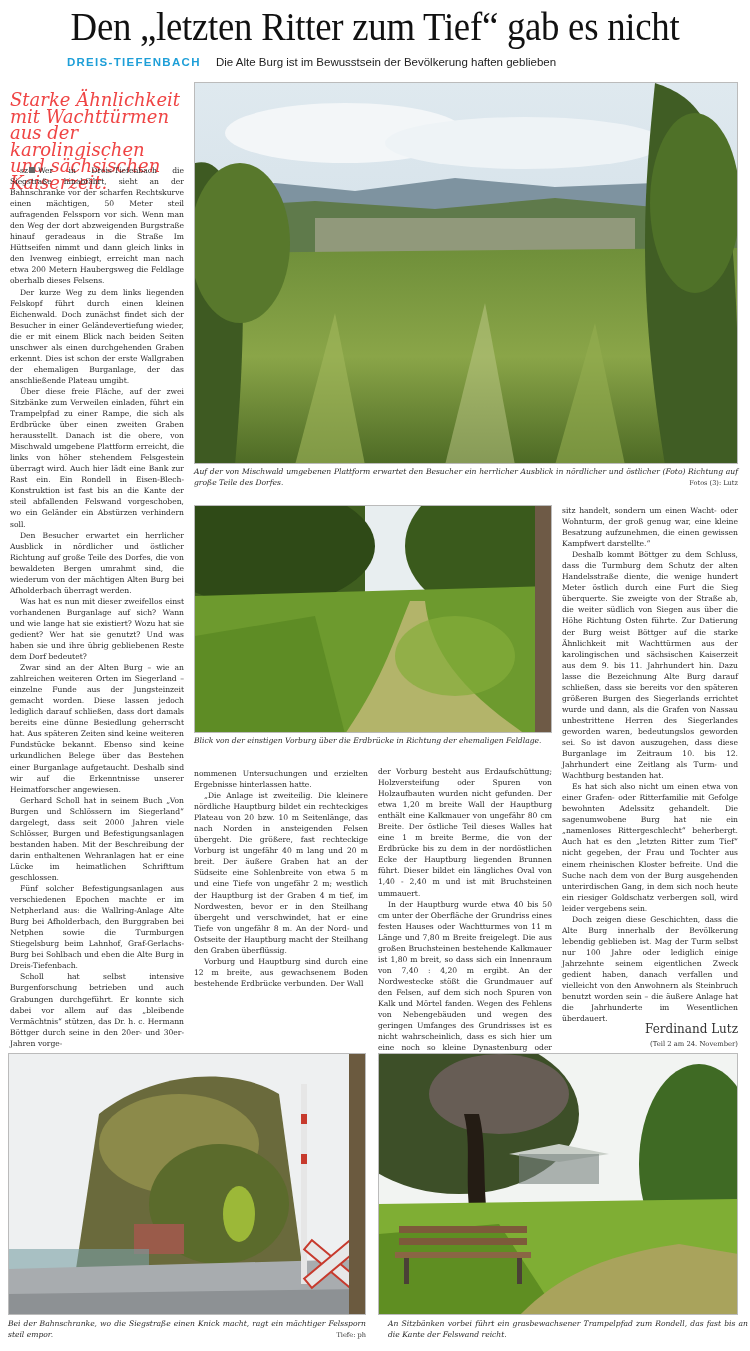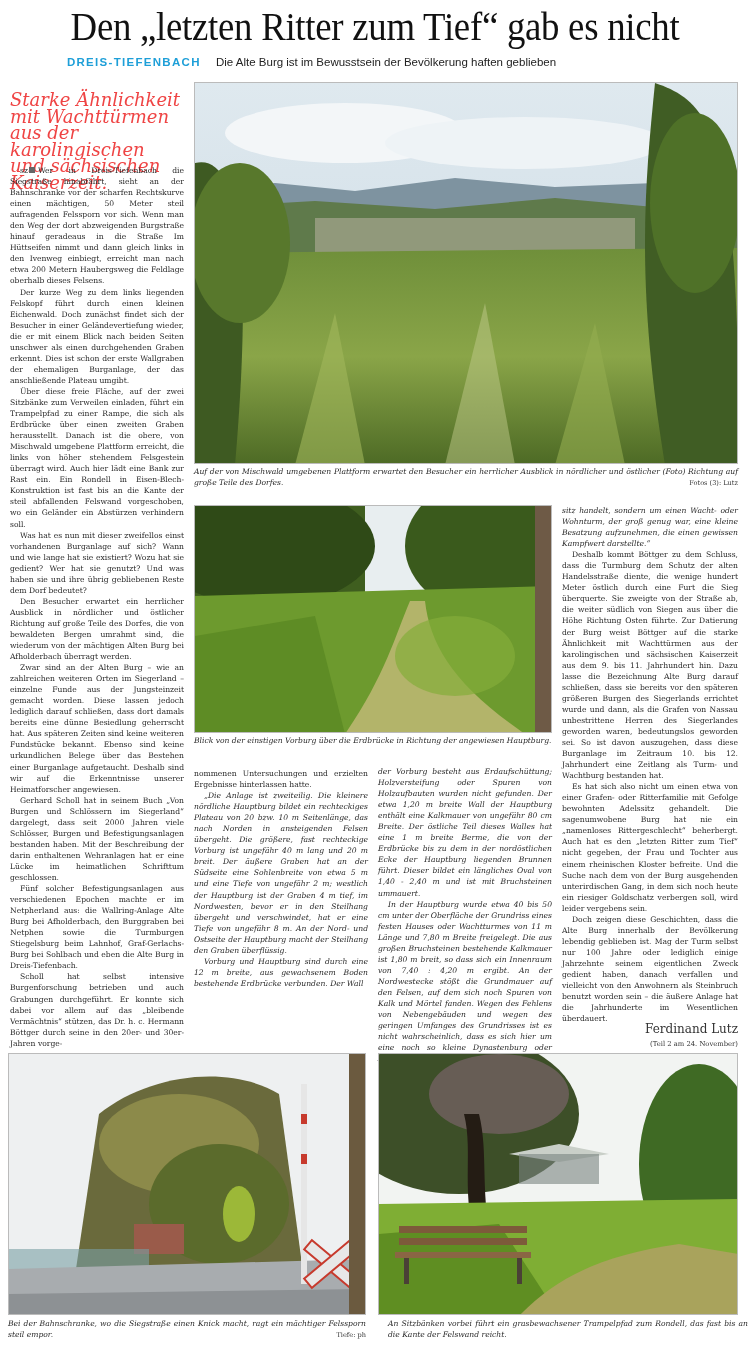--- a/index.html
+++ b/index.html
@@ -17,21 +17,21 @@
   }
   .subline .kicker { color: #1e9fd8; font-weight: bold; letter-spacing: 1.3px; margin-right: 12px; }
   .subline .deck { color: #222; }
 
   .col {
     position: absolute; font-size: 7.6px; line-height: 11.05px; text-align: justify;
     hyphens: manual; color: #2a2a2a;
   }
   .col p { text-indent: 10px; }
   .col p.noindent { text-indent: 0; }
-  .col p.it { font-style: italic; }
+  .col p.it { }
   .col p.gap { }
 
   .pullquote {
     position: absolute; left: 10px; top: 92px; width: 174px; text-align: left;
     font-style: italic; font-size: 18px; line-height: 16.5px; color: #ef4444;
     font-family: "DejaVu Serif", serif;
   }
 
   .photo { position: absolute; overflow: hidden; border: 1px solid #bbb; }
   .caption {
@@ -50,22 +50,22 @@
   <span class="kicker">DREIS-TIEFENBACH</span>
   <span class="deck">Die Alte Burg ist im Bewusstsein der Bevölkerung haften geblieben</span>
 </div>
 
 <div class="pullquote">Starke Ähnlichkeit mit Wachttürmen aus der karolingischen und sächsischen Kaiserzeit.</div>
 
 <div class="col" style="left:10px; top:165px; width:174px;">
   <p><span>sz</span><span class="square"></span><span>Wer in Dreis-Tiefenbach die Siegstraße hinabfährt, sieht an der Bahnschranke vor der scharfen Rechtskurve einen mächtigen, 50 Meter steil aufragenden Felssporn vor sich. Wenn man den Weg der dort abzweigenden Burgstraße hinauf geradeaus in die Straße Im Hüttseifen nimmt und dann gleich links in den Ivenweg einbiegt, erreicht man nach etwa 200 Metern Haubergsweg die Feldlage oberhalb dieses Felsens.</span></p>
   <p>Der kurze Weg zu dem links liegenden Felskopf führt durch einen kleinen Eichenwald. Doch zunächst findet sich der Besucher in einer Geländevertiefung wieder, die er mit einem Blick nach beiden Seiten unschwer als einen durchgehenden Graben erkennt. Dies ist schon der erste Wallgraben der ehemaligen Burganlage, der das anschließende Plateau umgibt.</p>
   <p>Über diese freie Fläche, auf der zwei Sitzbänke zum Verweilen einladen, führt ein Trampelpfad zu einer Rampe, die sich als Erdbrücke über einen zweiten Graben herausstellt. Danach ist die obere, von Mischwald umgebene Plattform erreicht, die links von höher stehendem Felsgestein überragt wird. Auch hier lädt eine Bank zur Rast ein. Ein Rondell in Eisen-Blech-Konstruktion ist fast bis an die Kante der steil abfallenden Felswand vorgeschoben, wo ein Geländer ein Abstürzen verhindern soll.</p>
+  <p>Den Besucher erwartet ein herrlicher Ausblick in nördlicher und östlicher Richtung auf große Teile des Dorfes, die von bewaldeten Bergen umrahmt sind, die wiederum von der mächtigen Alten Burg bei Afholderbach überragt werden.</p>
   <p>Was hat es nun mit dieser zweifellos einst vorhandenen Burganlage auf sich? Wann und wie lange hat sie existiert? Wozu hat sie gedient? Wer hat sie genutzt? Und was haben sie und ihre übrig gebliebenen Reste dem Dorf bedeutet?</p>
-  <p>Den Besucher erwartet ein herrlicher Ausblick in nördlicher und östlicher Richtung auf große Teile des Dorfes, die von bewaldeten Bergen umrahmt sind, die wiederum von der mächtigen Alten Burg bei Afholderbach überragt werden.</p>
   <p>Zwar sind an der Alten Burg – wie an zahlreichen weiteren Orten im Siegerland – einzelne Funde aus der Jungsteinzeit gemacht worden. Diese lassen jedoch lediglich darauf schließen, dass dort damals bereits eine dünne Besiedlung geherrscht hat. Aus späteren Zeiten sind keine weiteren Fundstücke bekannt. Ebenso sind keine urkundlichen Belege über das Bestehen einer Burganlage aufgetaucht. Deshalb sind wir auf die Erkenntnisse unserer Heimatforscher angewiesen.</p>
   <p>Gerhard Scholl hat in seinem Buch „Von Burgen und Schlössern im Siegerland“ dargelegt, dass seit 2000 Jahren viele Schlösser, Burgen und Befestigungsanlagen bestanden haben. Mit der Beschreibung der darin enthaltenen Wehranlagen hat er eine Lücke im heimatlichen Schrifttum geschlossen.</p>
   <p>Fünf solcher Befestigungsanlagen aus verschiedenen Epochen machte er im Netpherland aus: die Wallring-Anlage Alte Burg bei Afholderbach, den Burggraben bei Netphen sowie die Turmburgen Stiegelsburg beim Lahnhof, Graf-Gerlachs-Burg bei Sohlbach und eben die Alte Burg in Dreis-Tiefenbach.</p>
   <p>Scholl hat selbst intensive Burgenforschung betrieben und auch Grabungen durchgeführt. Er konnte sich dabei vor allem auf das „bleibende Vermächtnis“ stützen, das Dr. h. c. Hermann Böttger durch seine in den 20er- und 30er-Jahren vorge-</p>
 </div>
 
 <div class="photo" style="left:194px; top:82px; width:544px; height:382px;">
   <svg width="544" height="382" viewBox="0 0 544 382" preserveAspectRatio="none">
     <defs>
       <linearGradient id="sky1" x1="0" y1="0" x2="0" y2="1">
@@ -105,21 +105,21 @@
     <rect x="170" y="0" width="70" height="90" fill="#e8eef0"></rect>
     <ellipse cx="70" cy="40" rx="110" ry="60" fill="#2f4a17"></ellipse>
     <ellipse cx="300" cy="40" rx="90" ry="70" fill="#3a5a1c"></ellipse>
     <path d="M0 90 L358 80 L358 228 L0 228 Z" fill="#6d9a2e"></path>
     <path d="M150 228 C190 170 200 130 215 95 L230 95 C235 140 260 180 330 228 Z" fill="#b3b46a"></path>
     <path d="M0 130 L120 110 L150 228 L0 228 Z" fill="#5e8c25"></path>
     <rect x="340" y="0" width="18" height="228" fill="#6e5a46"></rect>
     <ellipse cx="260" cy="150" rx="60" ry="40" fill="#84ad3a" opacity="0.7"></ellipse>
   </svg>
 </div>
-<div class="caption" style="left:194px; top:736px; width:358px;">Blick von der einstigen Vorburg über die Erdbrücke in Richtung der angewiesen Hauptburg.</div>
+<div class="caption" style="left:194px; top:736px; width:358px;">Blick von der einstigen Vorburg über die Erdbrücke in Richtung der ehemaligen Feldlage.</div>
 
 <div class="col" style="left:194px; top:768px; width:174px;">
   <p class="noindent">nommenen Untersuchungen und erzielten Ergebnisse hinterlassen hatte.</p>
   <p class="it">„Die Anlage ist zweiteilig. Die kleinere nördliche Hauptburg bildet ein rechteckiges Plateau von 20 bzw. 10 m Seitenlänge, das nach Norden in ansteigenden Felsen übergeht. Die größere, fast rechteckige Vorburg ist ungefähr 40 m lang und 20 m breit. Der äußere Graben hat an der Südseite eine Sohlenbreite von etwa 5 m und eine Tiefe von ungefähr 2 m; westlich der Hauptburg ist der Graben 4 m tief, im Nordwesten, bevor er in den Steilhang übergeht und verschwindet, hat er eine Tiefe von ungefähr 8 m. An der Nord- und Ostseite der Hauptburg macht der Steilhang den Graben überflüssig.</p>
   <p class="it">Vorburg und Hauptburg sind durch eine 12 m breite, aus gewachsenem Boden bestehende Erdbrücke verbunden. Der Wall</p>
 </div>
 
 <div class="col" style="left:378px; top:766px; width:174px;">
   <p class="noindent it">der Vorburg besteht aus Erdaufschüttung; Holzversteifung oder Spuren von Holzaufbauten wurden nicht gefunden. Der etwa 1,20 m breite Wall der Hauptburg enthält eine Kalkmauer von ungefähr 80 cm Breite. Der östliche Teil dieses Walles hat eine 1 m breite Berme, die von der Erdbrücke bis zu dem in der nordöstlichen Ecke der Hauptburg liegenden Brunnen führt. Dieser bildet ein längliches Oval von 1,40 - 2,40 m und ist mit Bruchsteinen ummauert.</p>
   <p class="it">In der Hauptburg wurde etwa 40 bis 50 cm unter der Oberfläche der Grundriss eines festen Hauses oder Wachtturmes von 11 m Länge und 7,80 m Breite freigelegt. Die aus großen Bruchsteinen bestehende Kalkmauer ist 1,80 m breit, so dass sich ein Innenraum von 7,40 : 4,20 m ergibt. An der Nordwestecke stößt die Grundmauer auf den Felsen, auf dem sich noch Spuren von Kalk und Mörtel fanden. Wegen des Fehlens von Nebengebäuden und wegen des geringen Umfanges des Grundrisses ist es nicht wahrscheinlich, dass es sich hier um eine noch so kleine Dynastenburg oder Adels-</p>

